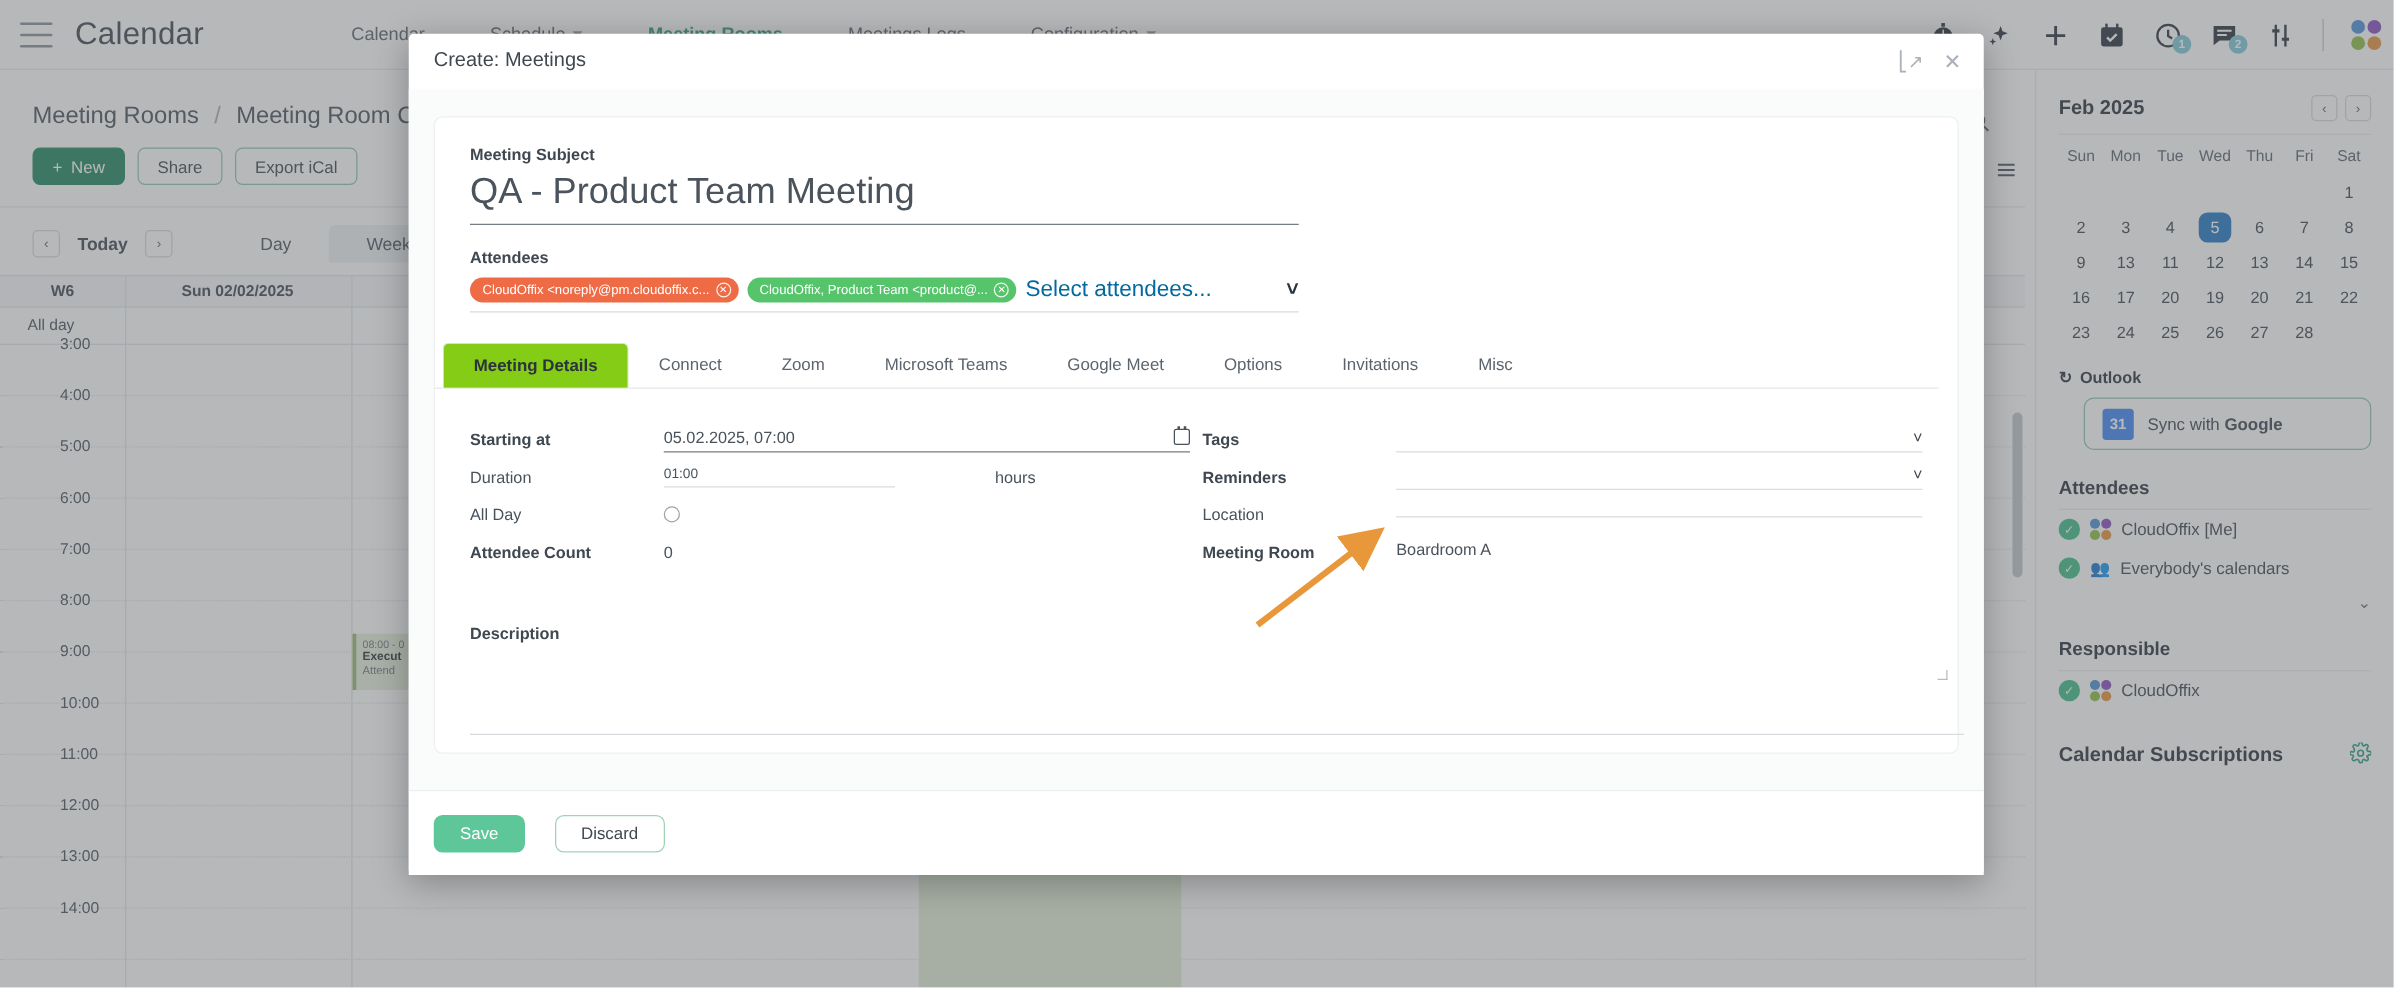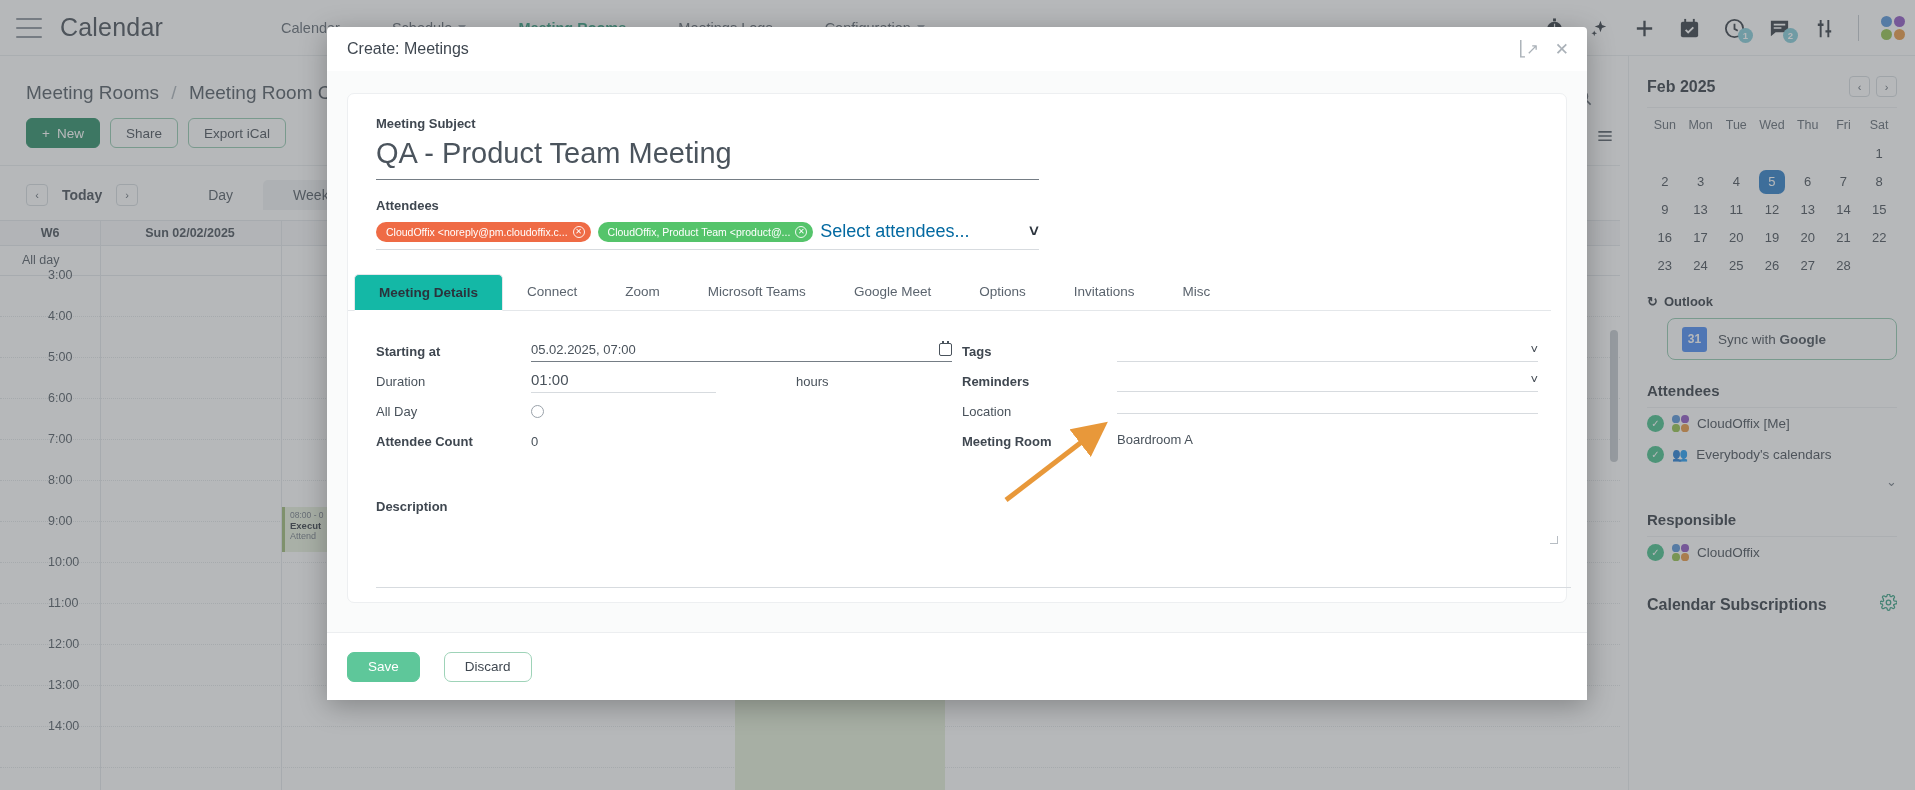--- a/index.html
+++ b/index.html
@@ -146,21 +146,21 @@
   .chip { height: 20px; border-radius: 11px; color: #fff; font-size: 10.5px; display: flex;
           align-items: center; gap: 5px; padding: 0 6px 0 10px; margin-right: 7px; white-space: nowrap; cursor: pointer; }
   .chip-x { width: 12px; height: 12px; border: 1px solid rgba(255,255,255,.9); border-radius: 50%;
             font-size: 8px; display: flex; align-items: center; justify-content: center; }
   .att-ph { font-size: 18px; color: #0369a1; flex: 1; }
   .att-caret { font-size: 17px; color: #2b333c; font-weight: 700; cursor: pointer; }
 
   .tabs { display: flex; margin-top: 24px; border-bottom: 1px solid #e4e7ea; width: 1203px;
           margin-left: -28px; padding-left: 6px; }
   .tab { font-size: 13.5px; color: #5b646e; padding: 10px 24px; cursor: pointer; }
-  .tab.active { color: #2b333c; font-weight: 700; background: #14b8a6;
+  .tab.active { color: #2b333c; font-weight: 700; background: #84cc16;
                 border: 1px solid #e4e7ea; border-bottom: 1px solid #fff;
                 border-radius: 5px 5px 0 0; margin-bottom: -1px; }
 
   .fields { display: flex; padding-top: 26px; justify-content: space-between; }
   .fcol { width: 590px; }
   .fcol.right { margin-left: 10px; }
   .frow { display: flex; align-items: center; height: 29px; margin-bottom: 1px; }
   .flbl { width: 155px; font-size: 13px; font-weight: 700; color: #3f4750; flex: none; }
   .flbl.norm { font-weight: 400; color: #49525b; }
   .fval { font-size: 13px; color: #49525b; }
@@ -168,21 +168,21 @@
            color: #49525b; display: flex; align-items: center; }
   .fline.light { border-bottom-color: #d7dbdf; }
   .fline.none { border-bottom: none; }
   .ico-cal { margin-left: auto; width: 13px; height: 13px; border: 1.5px solid #49525b;
              border-radius: 2px; position: relative; }
   .ico-cal::before { content: ''; position: absolute; top: -3px; left: 2px; width: 2px; height: 3px; background: #49525b; }
   .ico-cal::after { content: ''; position: absolute; top: -3px; right: 2px; width: 2px; height: 3px; background: #49525b; }
   .chev { margin-left: auto; color: #3f4750; font-size: 13px; cursor: pointer; }
   .radio-o { width: 13px; height: 13px; border: 1.5px solid #9aa2aa; border-radius: 50%; cursor: pointer; }
   .hours { margin-left: 80px; font-size: 13px; color: #49525b; }
-  .dur-line { width: 185px; border-bottom: 1px solid #d7dbdf; padding-bottom: 4px; font-size: 15px; color: #49525b; }
+  .dur-line { width: 185px; border-bottom: 1px solid #d7dbdf; padding-bottom: 4px; font-size: 11px; color: #49525b; }
 
   .desc-lbl { margin-top: 42px; font-size: 13px; font-weight: 700; color: #3f4750; }
   .desc-area { margin-top: 22px; width: 1195px; height: 52px; border: none;
                border-bottom: 1px solid #d7dbdf; resize: none; outline: none; background: transparent;
                font-family: "Liberation Sans", sans-serif; font-size: 13px; }
   .resizer { position: absolute; right: 8px; bottom: 58px; width: 8px; height: 8px;
              border-right: 1px solid #b7bdc3; border-bottom: 1px solid #b7bdc3; }
 
   .m-foot { height: 68px; background: #fff; border-top: 1px solid #eceef0;
             display: flex; align-items: center; padding-left: 20px; gap: 24px; }

